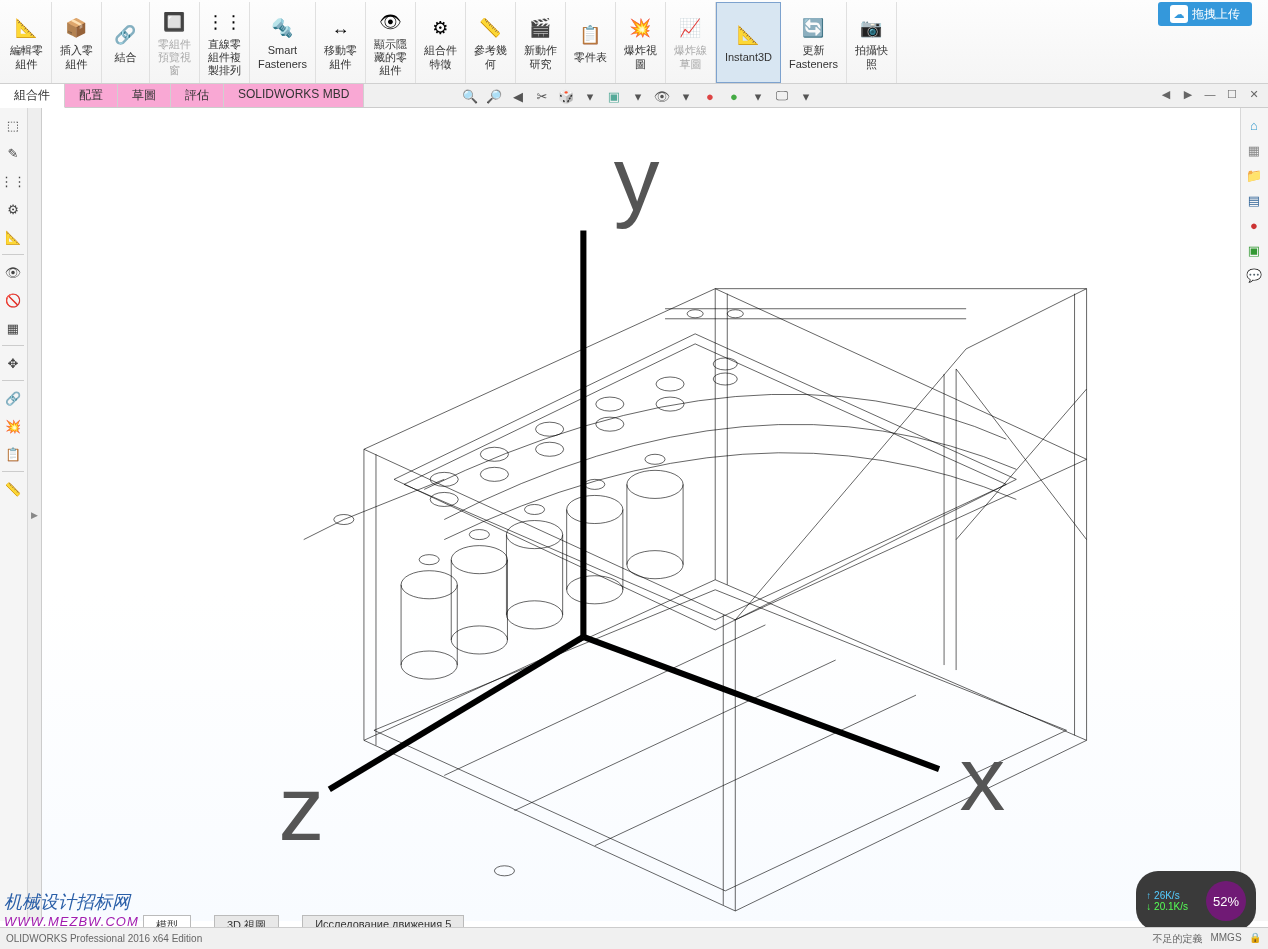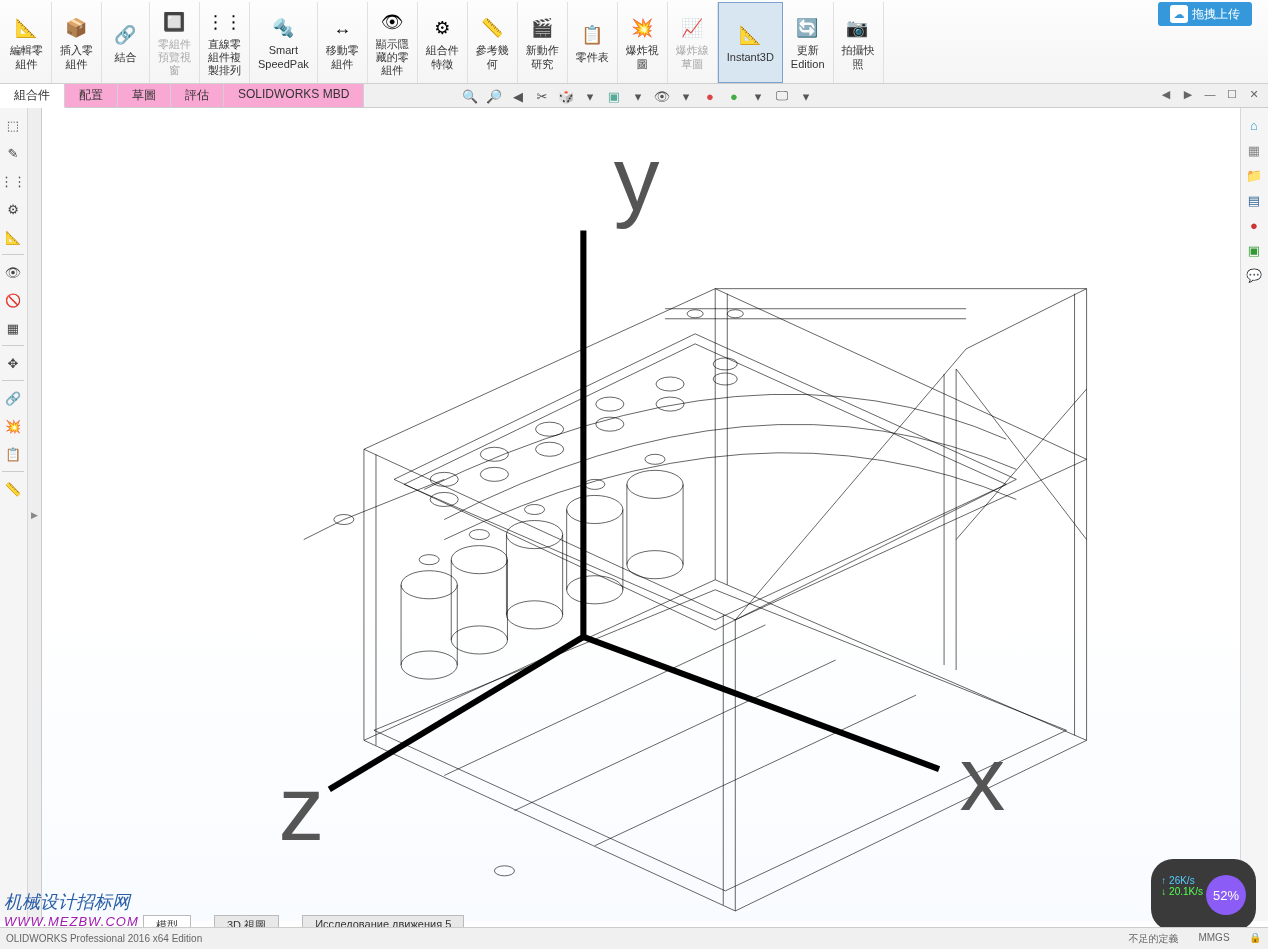--- a/index.html
+++ b/index.html
@@ -23,25 +23,25 @@
 .tree-handle { width:14px; background:#eee; border-right:1px solid #ccc; display:flex; align-items:center; justify-content:center; font-size:9px; color:#888; }
 .viewport { flex:1; background:linear-gradient(to bottom,#fff 0%,#fff 60%,#f8fbff 100%); position:relative; overflow:hidden; }
 .viewport svg { width:100%; height:100%; }
 .triad { position:absolute; left:30px; bottom:30px; width:80px; height:80px; }
 .right-tb { width:28px; background:#f5f5f5; border-left:1px solid #d8d8d8; display:flex; flex-direction:column; gap:3px; padding:6px 2px; position:absolute; right:0; top:0; bottom:0; }
 .right-tb .rti { width:22px; height:22px; display:flex; align-items:center; justify-content:center; font-size:13px; }
 .btm-tabs { position:absolute; bottom:14px; left:120px; height:20px; display:flex; }
 .btab { padding:2px 12px; font-size:11px; background:#e8e8e8; border:1px solid #bbb; border-bottom:none; color:#333;margin-left:23px; }
 .btab.active { background:#fff; }
 .status { position:absolute; bottom:0; left:0; right:0; height:22px; background:#f0f0f0; border-top:1px solid #ccc; font-size:10px; color:#666; display:flex; align-items:center; padding:0 6px; justify-content:space-between; }
-.status .sr { display:flex; gap:20px; }
+.status .sr { display:flex; gap:8px; }
 .upload-btn { position:absolute; right:16px; top:2px; background:#3498db; color:#fff; padding:3px 12px; font-size:12px; border-radius:3px; display:flex; align-items:center; gap:4px; }
 .upload-btn .ui { width:18px; height:18px; background:#fff; border-radius:3px; display:flex; align-items:center; justify-content:center; color:#3498db; font-size:11px; }
-.speed-widget { position:absolute; right:12px; bottom:18px; background:#3a3a3a; border-radius:22px; padding:16px 10px; display:flex; gap:3px; color:#fff; font-size:10px; }
-.speed-widget .pct { width:40px; height:40px; border-radius:50%; background:#8b5cf6; display:flex; align-items:center; justify-content:center; font-size:13px; }
+.speed-widget { position:absolute; right:12px; bottom:18px; background:#3a3a3a; border-radius:22px; padding:10px 10px; display:flex; align-items:center; gap:18px; color:#fff; font-size:10px; }
+.speed-widget .pct { width:40px; height:40px; border-radius:50%; background:#701a75; display:flex; align-items:center; justify-content:center; font-size:13px; }
 .watermark { position:absolute; left:4px; bottom:20px; font-size:18px; font-weight:normal; font-style:italic; }
 .watermark .l1 { color:#2a5fa8; }
 .watermark .l2 { color:#a21caf; font-size:13px; letter-spacing:1px; }
 svg line,svg ellipse,svg path,svg rect { stroke:#000; stroke-width:0.6; fill:none; }
 </style>
 </head>
 <body>
 
 <div class="upload-btn">
   <span class="ui">☁</span>
@@ -71,21 +71,21 @@
     </div>
     <div class="rb-group">
       <div class="ic">⋮⋮</div>
       <div class="lbl">直線零
 組件複
 製排列</div>
     </div>
     <div class="rb-group">
       <div class="ic">🔩</div>
       <div class="lbl">Smart
-SpeedPak</div>
+Fasteners</div>
     </div>
     <div class="rb-group">
       <div class="ic">↔</div>
       <div class="lbl">移動零
 組件</div>
     </div>
     <div class="rb-group">
       <div class="ic">👁</div>
       <div class="lbl">顯示隱
 藏的零
@@ -120,21 +120,21 @@
       <div class="lbl">爆炸線
 草圖</div>
     </div>
     <div class="rb-group active">
       <div class="ic">📐</div>
       <div class="lbl">Instant3D</div>
     </div>
     <div class="rb-group">
       <div class="ic">🔄</div>
       <div class="lbl">更新
-Edition</div>
+Fasteners</div>
     </div>
     <div class="rb-group">
       <div class="ic">📷</div>
       <div class="lbl">拍攝快
 照</div>
     </div>
   </div>
 
 <div class="tabstrip">
   <div id="tabs" style="display:flex">

